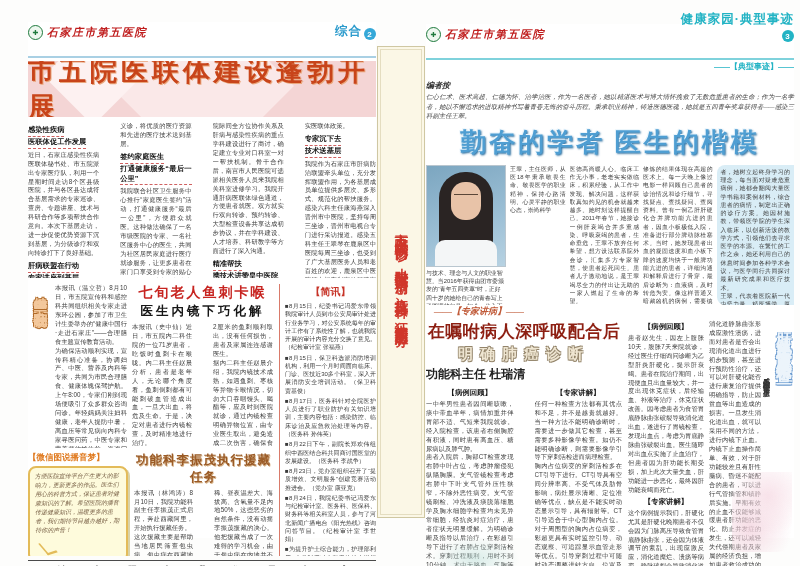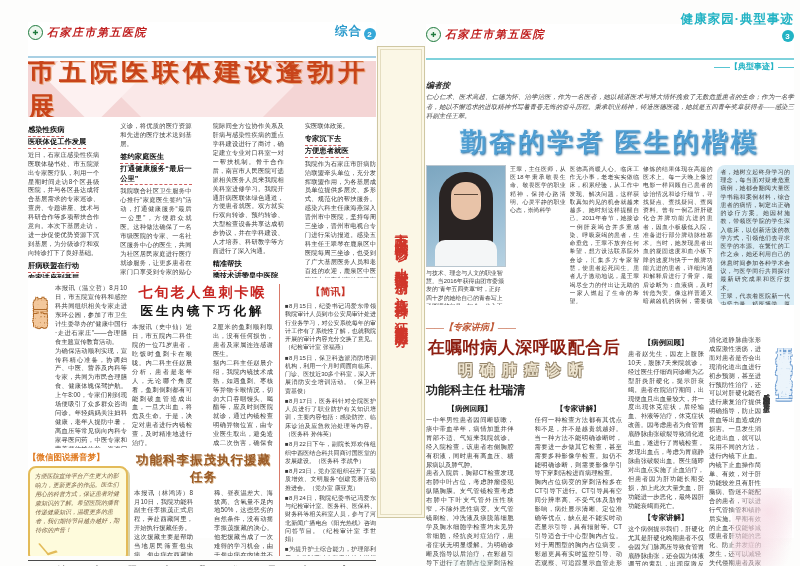--- a/index.html
+++ b/index.html
@@ -72,21 +72,21 @@
   .hair{position:absolute;left:12px;top:6px;width:54px;height:86px;background:#2a2423;border-radius:26px 26px 18px 18px;}
   .face{position:absolute;left:24px;top:16px;width:30px;height:38px;background:#e8c3a8;border-radius:14px;}
   .glasses{position:absolute;left:27px;top:28px;width:24px;height:7px;border-top:1.5px solid #5a4638;}
   .coat{position:absolute;left:8px;bottom:-4px;width:62px;height:30px;background:#f4f6f7;border-radius:10px 10px 0 0;}
   .under-photo{margin-top:2px;overflow:hidden;}
   .pcol{overflow:hidden;text-align:justify;}
   .pcol.narrow{width:56px;}
   .pcol.wide{width:70px;}
   .blue-panel{background:#d9edf6;border-radius:8px 0 0 8px;padding:3px 4px;}
   .pbody{font-size:5.9px;line-height:1.4;color:#3b3b3b;white-space:pre-line;}
-  .expert-label{font-size:9px;font-weight:bold;color:#c05a38;margin:16px 0 2px;font-family:"Liberation Serif","DejaVu Serif",serif;font-style:italic;}
+  .expert-label{font-size:9px;font-weight:bold;color:#c05a38;margin:0 0 2px;font-family:"Liberation Serif","DejaVu Serif",serif;font-style:italic;padding-left:8px;}
   .lower-right{display:flex;height:272px;overflow:hidden;}
   .lecture{width:196px;position:relative;overflow:hidden;}
   .lec-h1{text-align:center;font-weight:bold;font-size:17px;letter-spacing:0.5px;color:#8d1f12;font-family:"Liberation Serif","DejaVu Serif",serif;}
   .lec-h2{text-align:center;font-weight:bold;font-size:15px;letter-spacing:7px;color:#efe6d2;text-shadow:0.8px 0.8px 0 #93846a,-0.8px -0.8px 0 #93846a,0.8px -0.8px 0 #93846a,-0.8px 0.8px 0 #93846a;margin:2px 0;font-family:"Liberation Serif","DejaVu Serif",serif;}
   .lec-author{font-weight:bold;font-size:12px;color:#222;margin:2px 0 3px;}
   .mini-t{font-weight:bold;font-size:7.4px;color:#1a1a1a;text-align:center;margin:2px 0;}
   .watermark-bowl{position:absolute;left:4px;bottom:10px;width:90px;height:46px;background:radial-gradient(ellipse at center,#bfe0da 0%,rgba(191,224,218,0) 70%);opacity:0.55;border-radius:50%;}
   .rcols{flex:1;display:flex;margin-left:6px;position:relative;overflow:hidden;}
   .rcolA{width:82px;overflow:hidden;text-align:justify;}
   .rcolB{width:56px;margin-left:5px;overflow:hidden;text-align:justify;}
@@ -127,21 +127,21 @@
       <div class="body">我院联合社区卫生服务中心推行“家庭医生签约”活动，打通健康服务“最后一公里”，方便群众就医。这种做法确保了一名市级医院的专家、一名社区服务中心的医生，共同为社区居民家庭进行医疗就诊服务，让更多患者在家门口享受到专家的贴心服务。今年以来，我院先后与周边社区青园、金谈、建通、汇通、众美凤凰城、塔谈南苑6所社区卫生服务机构建立了技术协作关系，签约家庭医生服务，保障签约服务对象就近得到方便快捷的医疗卫生服务。</div>
 
     </div>
     <div class="col">
       <div class="body">院际间全方位协作关系及肝病与感染性疾病的重点学科建设进行了商讨，确定建立专业对口科室一对一帮扶机制。骨干合作后，南宫市人民医院可选派相关医务人员来我院相关科室进修学习。我院开通肝病医联体绿色通道，方便患者就医。双方就实行双向转诊、预约转诊、大型检查设备共享达成初步协议，并在学科建设、人才培养、科研教学等方面进行了深入沟通。</div>
       <div class="sec-t"><span>精准帮扶</span><br><span>携技术进赞皇中医院</span></div>
       <div class="body">8月22日上午，副院长、联盟学会秘书长杜丽晖及相关人员一行前往赞皇中医院，双方就合作具体事宜展开深入交流和讨论。计划定期开展联盟专家定期坐诊、查房，组织基层卫生专技人员系统开展学术讲座培训，结合季节、区域多发病进行义诊，逐步有序推进院际合作，深化落</div>
     </div>
     <div class="col">
       <div class="body">实医联体政策。</div>
-      <div class="sec-t"><span>专家沉下去</span><br><span>方便患者就医</span></div>
+      <div class="sec-t"><span>专家沉下去</span><br><span>技术送基层</span></div>
       <div class="body">我院作为石家庄市肝病防治联盟牵头单位，充分发挥联盟作用，为各基层成员单位提供多层次、多形式、规范化的帮扶服务。感染六科主任康海燕深入晋州市中医院，坚持每周三坐诊，晋州市电视台专门进行采访报道。感染五科主任王翠琴在鹿泉区中医院每周三坐诊，也受到了广大基层医务人员和老百姓的欢迎，鹿泉区中医院还专门定制宣传展牌宣传专家坐诊信息。
 从最初的肝病防治基础知识，延伸到医院感控、内镜技术发展等内容，专家将先进的医疗知识传授到基层，逐渐形成高效的帮扶模式，让医联体真正“联”得高效。</div>
 
     </div>
   </div>
 
   <div class="lower-wrap">
     <div class="left-main">
       <div class="mid-row">
         <div class="side-title">

